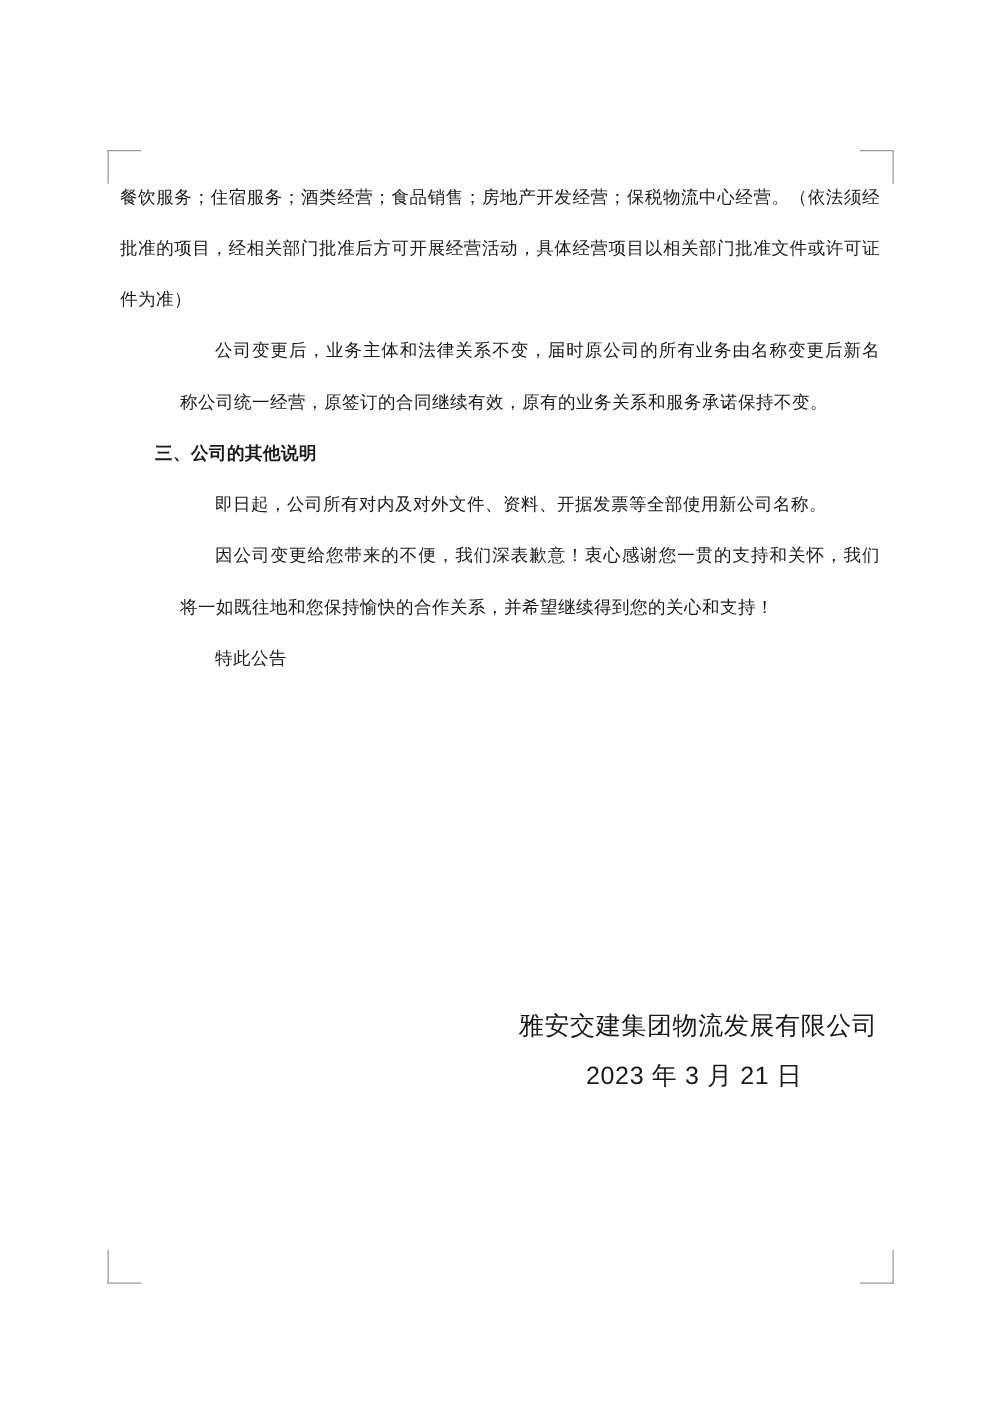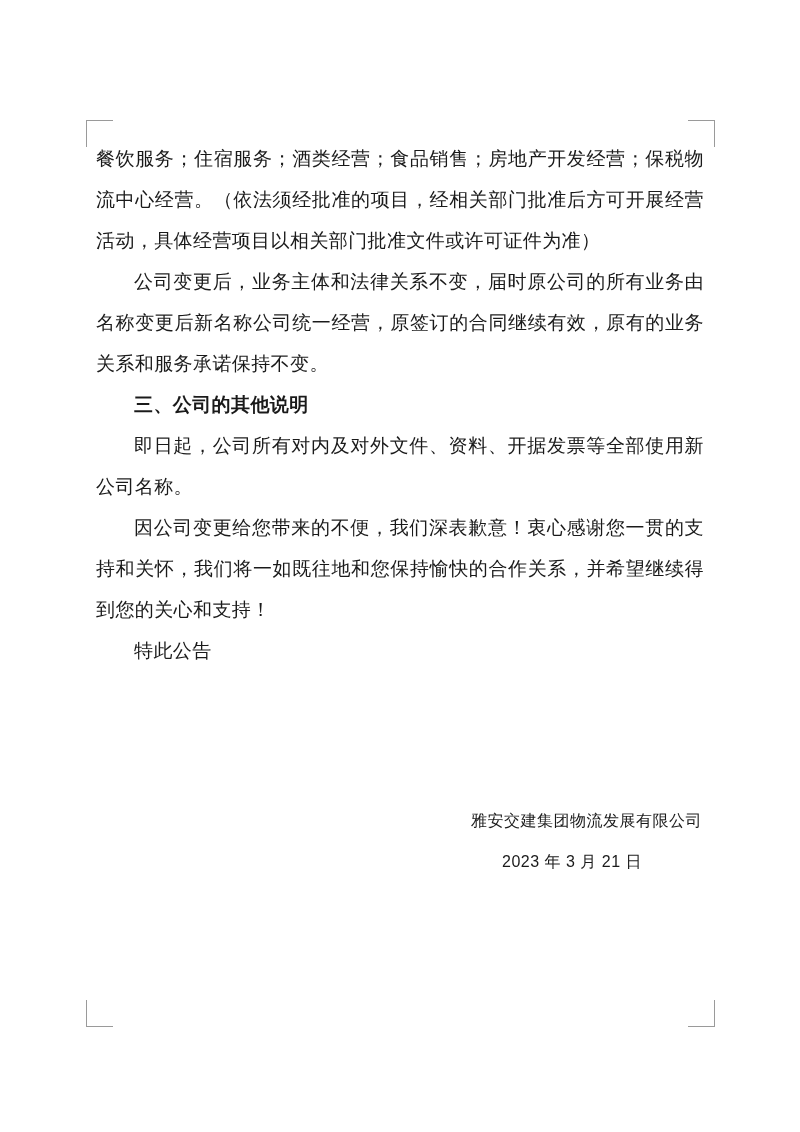--- a/index.html
+++ b/index.html
@@ -37,48 +37,49 @@
 
   .content {
     position: absolute;
     left: 96px;
     top: 138px;
     width: 608px;
   }
 
   p {
     margin: 0;
-    font-size: 19px;
+    font-size: 14px;
     line-height: 41px;
     letter-spacing: 0.4px;
     text-align: justify;
     text-justify: inter-ideograph;
     font-family: "DejaVu Sans", sans-serif;
   }
 
   .para {
     text-indent: 2em;
+    margin-left: 48px;
   }
   .para-noindent {
     text-indent: 0;
   }
   .heading {
     text-indent: 2em;
     font-weight: bold;
   }
 
   .signature {
     position: absolute;
     left: 96px;
     top: 800px;
     width: 608px;
     text-align: right;
   }
   .sig-line {
-    font-size: 16px;
+    font-size: 20px;
     line-height: 41px;
     letter-spacing: 0.5px;
     font-family: "DejaVu Serif", serif;
   }
   .sig-company {
     font-family: "DejaVu Sans", sans-serif;
     padding-right: 2px;
   }
   .sig-date {
     font-family: Liberation Sans, sans-serif;

